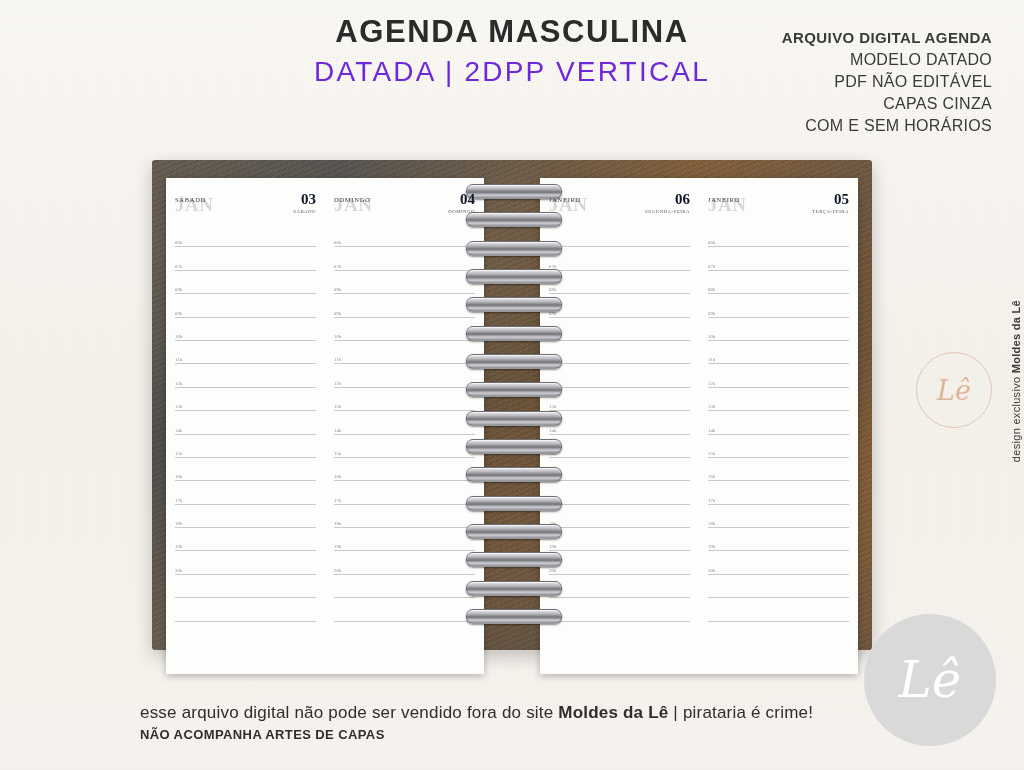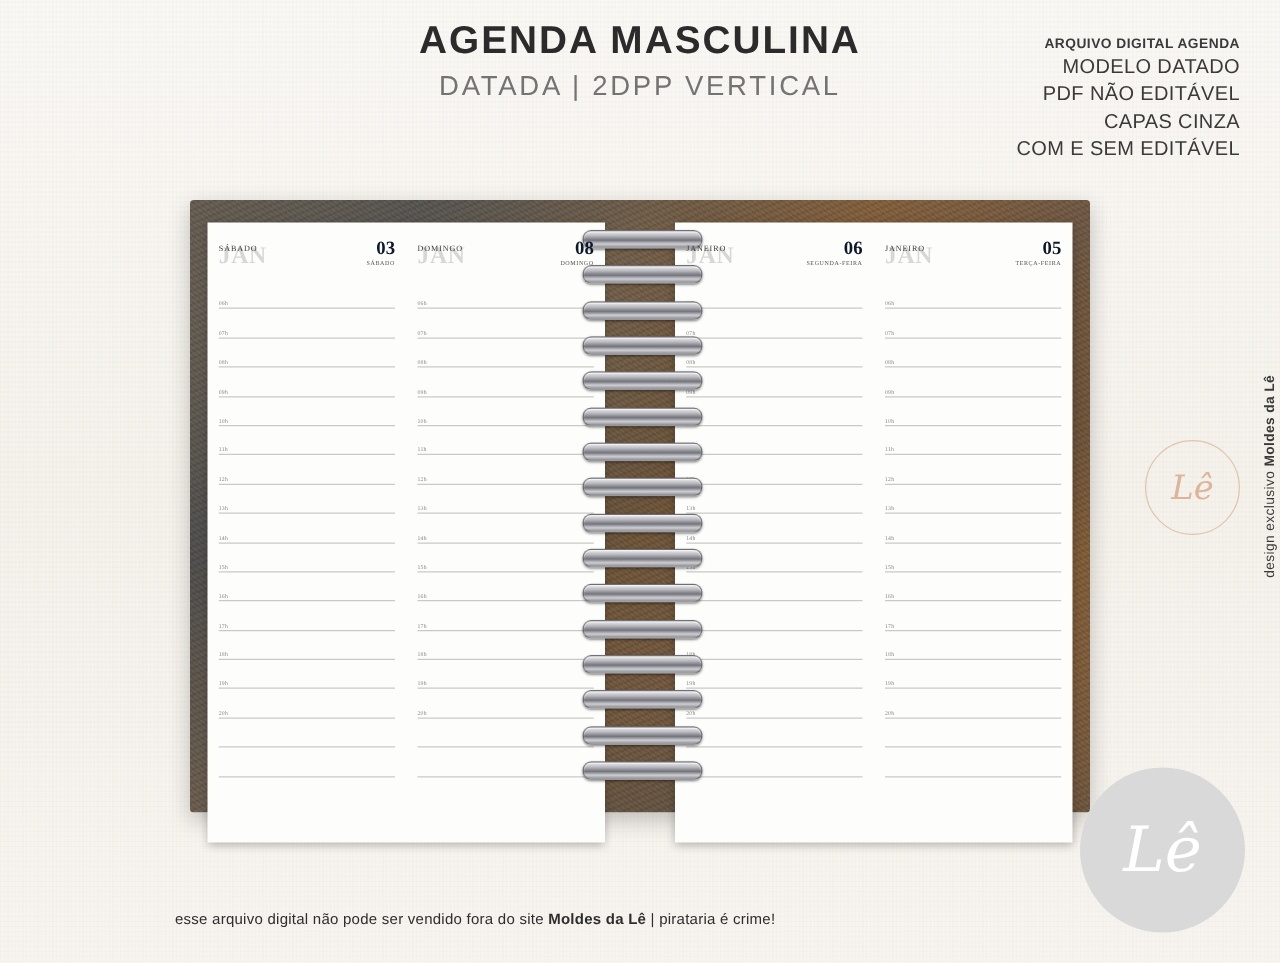--- a/index.html
+++ b/index.html
@@ -34,37 +34,37 @@
     text-align: center;
   }
   .main-title {
     font-size: 31px;
     letter-spacing: 1.6px;
     font-weight: bold;
     color: #2b2b2b;
     line-height: 1.15;
   }
   .sub-title {
-    font-size: 22px;
+    font-size: 28px;
     letter-spacing: 2.2px;
     font-weight: 300;
-    color: #737373;
+    color: #6d28d9;
     margin-top: 6px;
   }
 
   .header-right {
     position: absolute;
     right: 32px;
     top: 28px;
     text-align: right;
     color: #3a3a3a;
     line-height: 1.38;
   }
   .header-right .hr-strong {
-    font-size: 11px;
+    font-size: 15px;
     font-weight: bold;
     letter-spacing: 0.4px;
     text-align: right;
   }
   .header-right .hr-line {
     font-size: 16px;
     letter-spacing: 0.3px;
   }
 
   
@@ -252,21 +252,21 @@
   }
 
   
   .footer {
     position: absolute;
     left: 140px;
     bottom: 28px;
     color: #2e2e2e;
   }
   .footer-line1 {
-    font-size: 12px;
+    font-size: 17px;
     letter-spacing: 0.2px;
   }
   .footer-line1 b { font-weight: bold; }
   .footer-line2 {
     font-size: 13px;
     font-weight: bold;
     letter-spacing: 0.4px;
     margin-top: 4px;
   }
 </style>
@@ -278,21 +278,21 @@
 <div class="header-title-block">
   <div class="main-title">AGENDA MASCULINA</div>
   <div class="sub-title">DATADA  |  2DPP VERTICAL</div>
 </div>
 
 <div class="header-right">
   <div class="hr-strong">ARQUIVO DIGITAL AGENDA</div>
   <div class="hr-line">MODELO DATADO</div>
   <div class="hr-line">PDF NÃO EDITÁVEL</div>
   <div class="hr-line">CAPAS CINZA</div>
-  <div class="hr-line">COM E SEM EDITÁVEL</div>
+  <div class="hr-line">COM E SEM HORÁRIOS</div>
 </div>
 
 <div class="planner-wrap">
   <div class="cover"></div>
   <div class="cover-noise"></div>
 
   <div class="page page-left">
     <div class="day-cols">
 
       <div class="day-col">
@@ -357,21 +357,21 @@
               <span class="hour"></span>
             </div>
         </div>
       </div>
 
       <div class="day-col">
         <div class="day-head">
           <div class="month-ghost">JAN</div>
           <div class="weekday-top">DOMINGO</div>
           <div class="day-num-block">
-            <div class="day-num">08</div>
+            <div class="day-num">04</div>
             <div class="day-weekday">DOMINGO</div>
           </div>
         </div>
         <div class="lines">
           <div class="line-row">
               <span class="hour">06h</span>
             </div>
           <div class="line-row">
               <span class="hour">07h</span>
             </div>
@@ -585,13 +585,14 @@
 <div class="stamp">
   <span>Lê</span>
 </div>
 
 <div class="watermark">
   <span>Lê</span>
 </div>
 
 <div class="footer">
   <div class="footer-line1"><span>esse arquivo digital não pode ser vendido fora do site </span><b>Moldes da Lê</b><span>  |  pirataria é crime!</span></div>
+  <div class="footer-line2">NÃO ACOMPANHA ARTES DE CAPAS</div>
 </div>
 
 </body></html>

